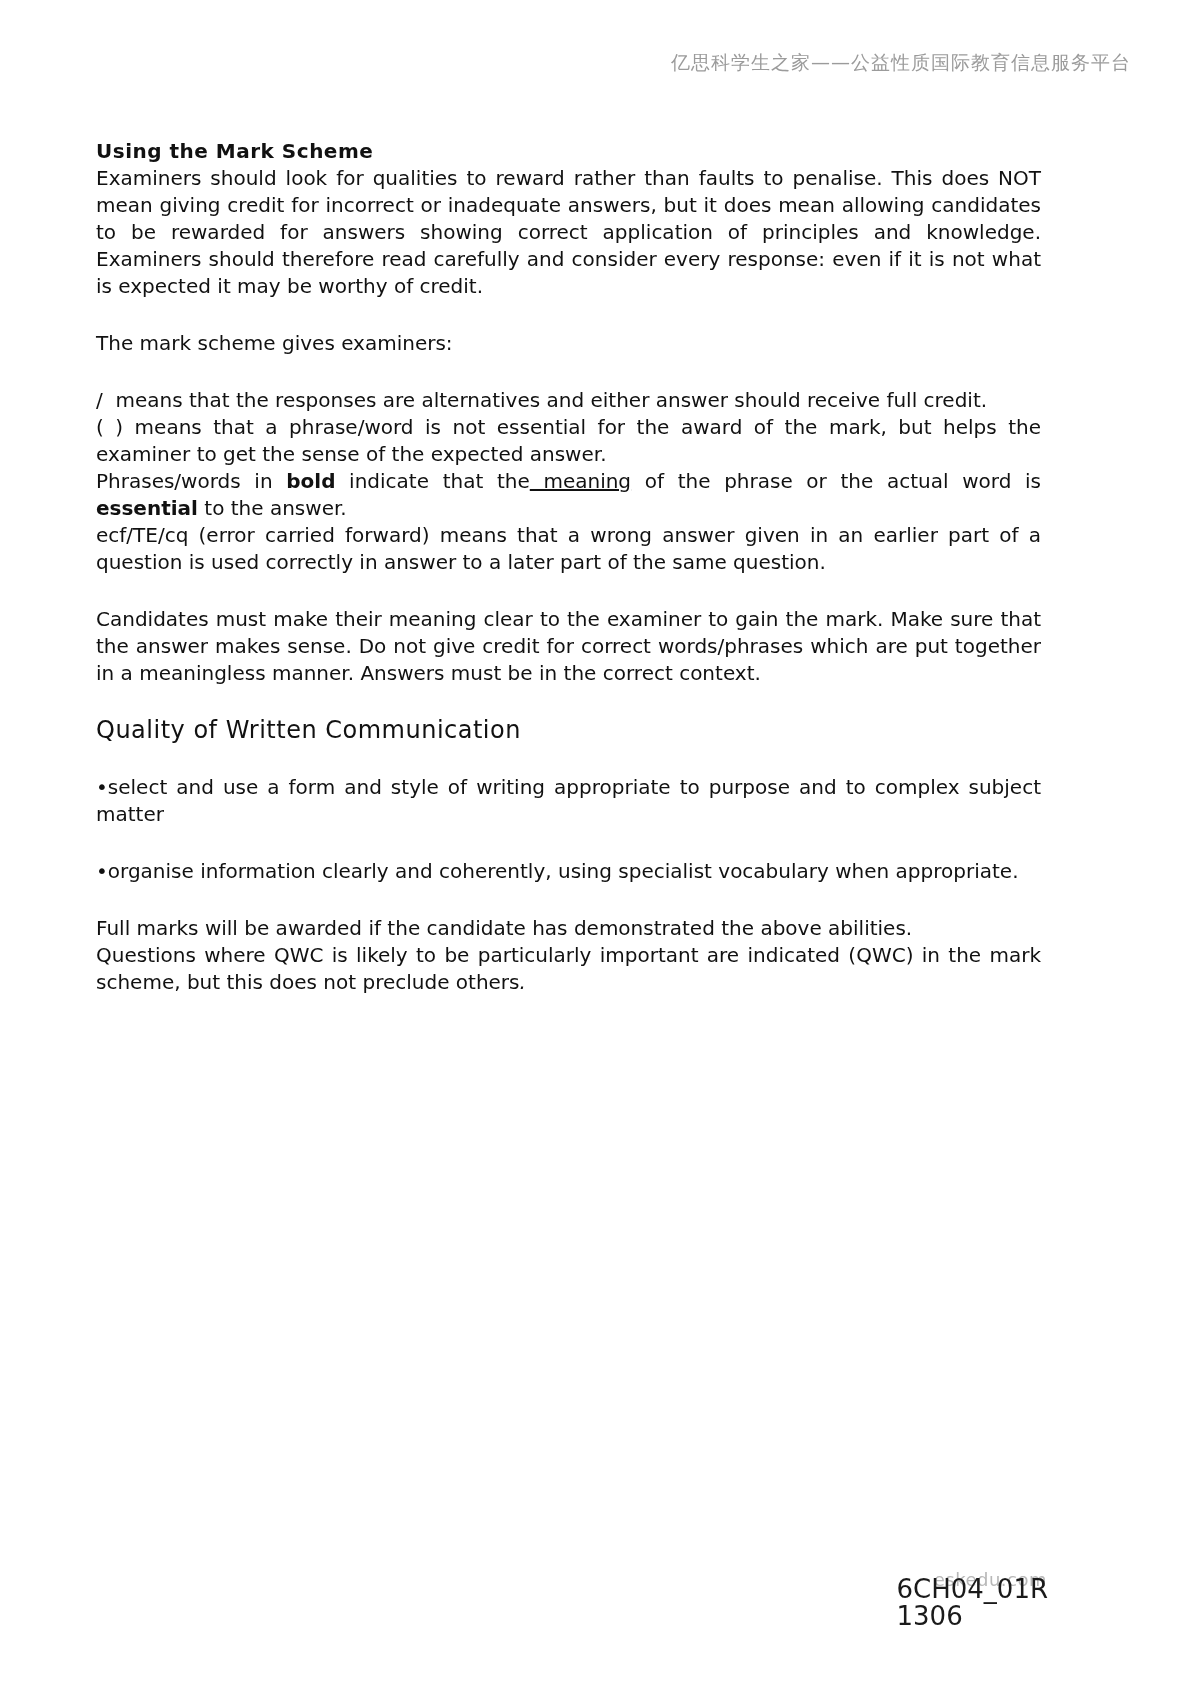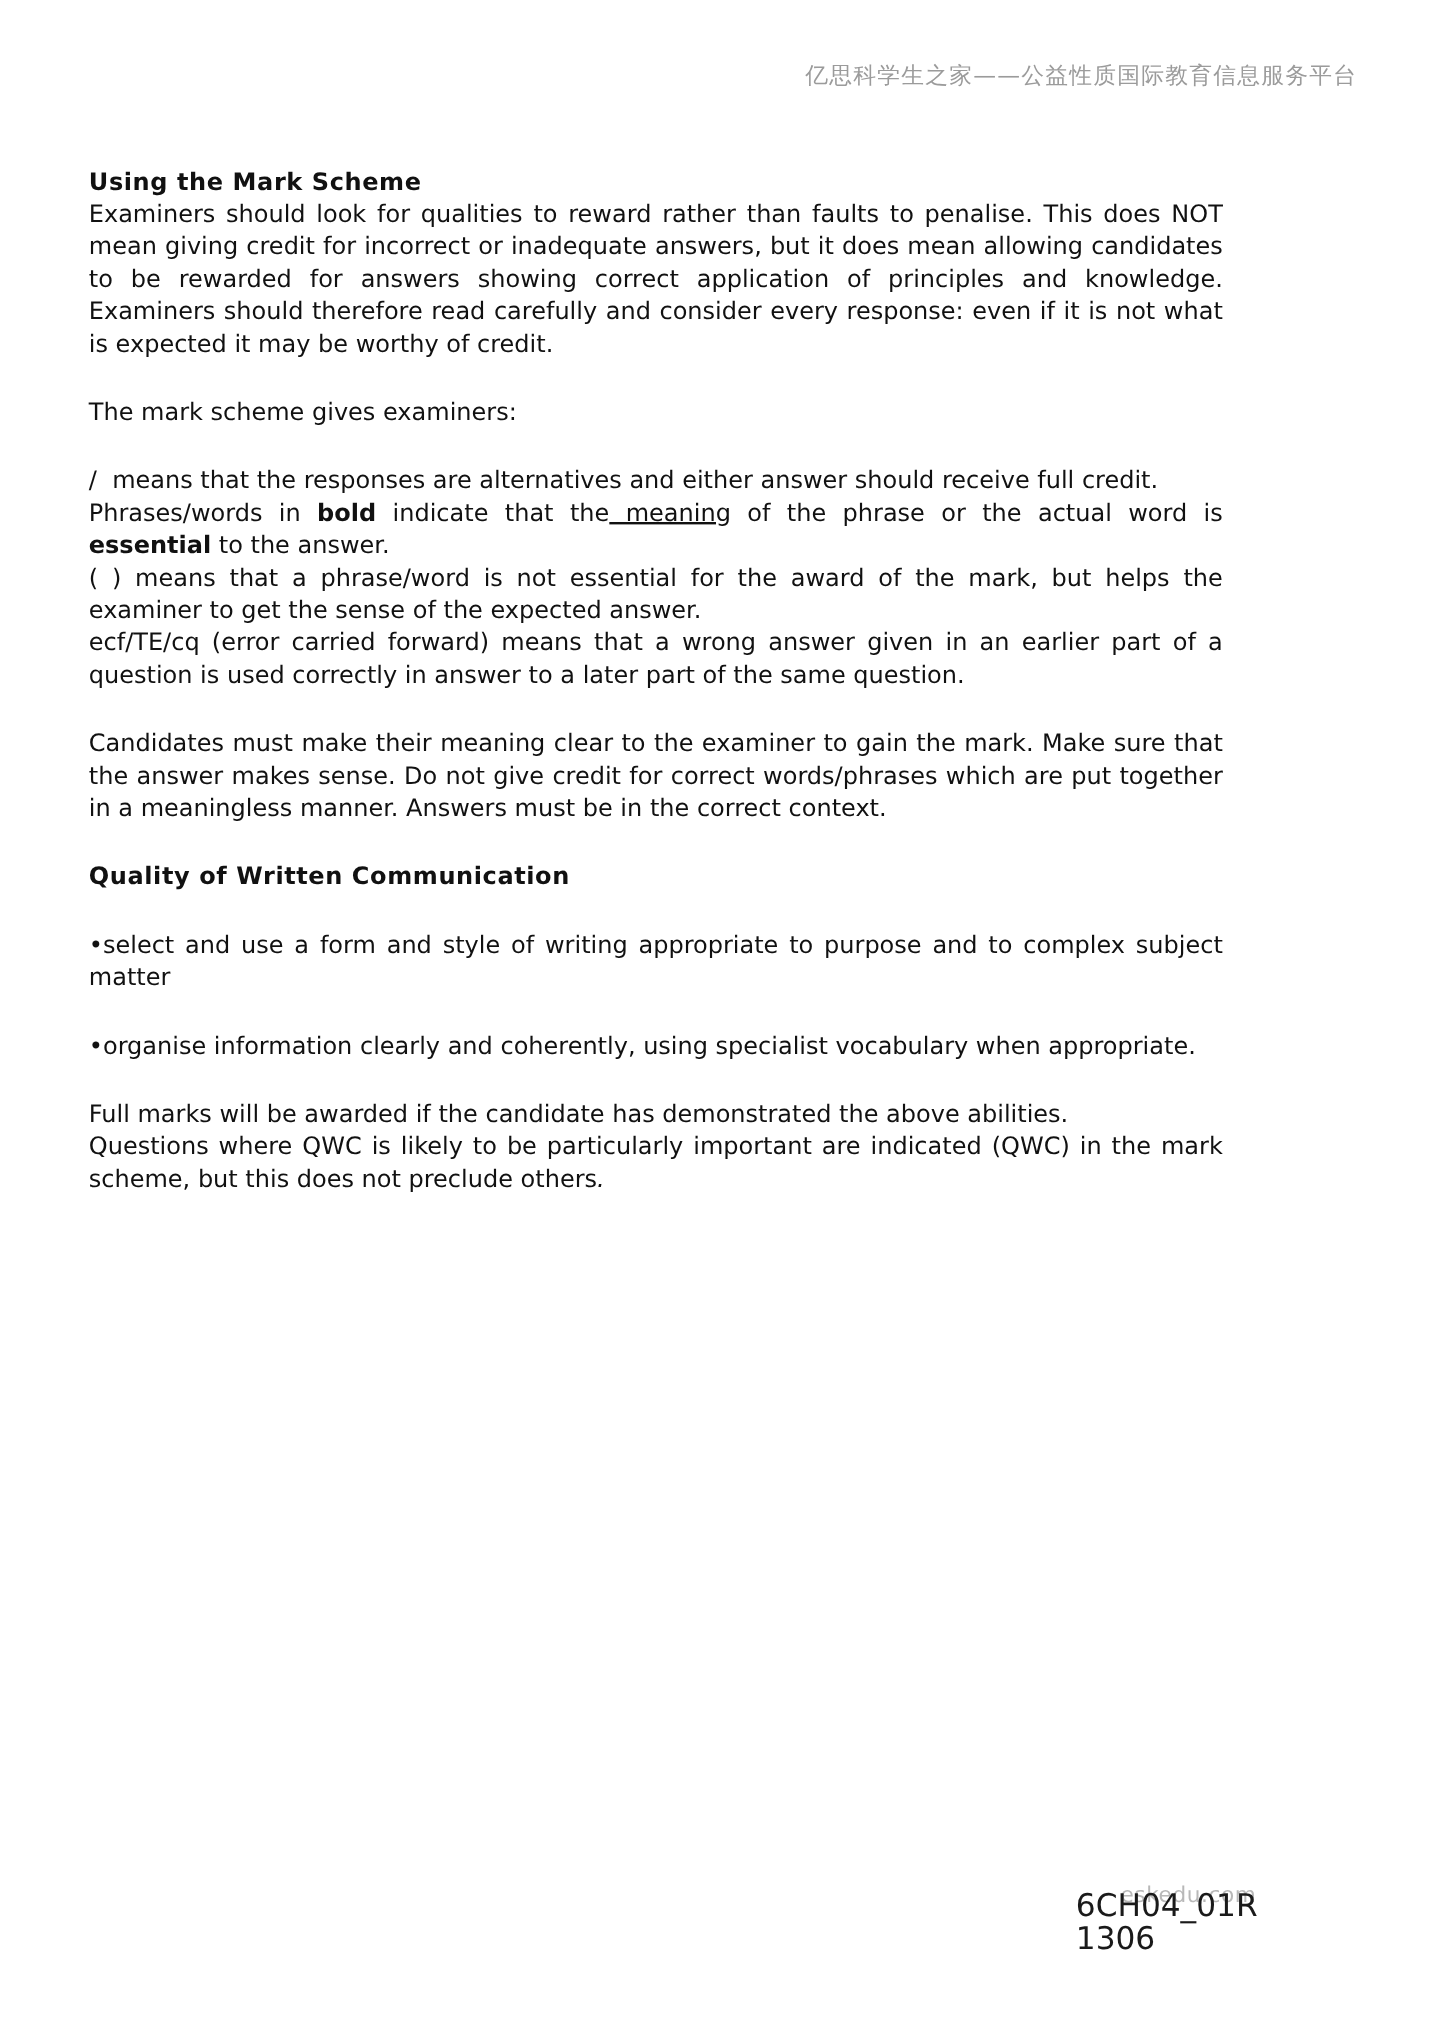--- a/index.html
+++ b/index.html
@@ -14,37 +14,37 @@
   }
   .header {
     padding-top: 50px;
     padding-right: 60px;
     text-align: right;
     font-size: 19px;
     color: #9b9b9b;
     letter-spacing: 1px;
   }
   .content {
-    padding-left: 74px;
+    padding-left: 96px;
     width: 945px;
     font-size: 20px;
     line-height: 27px;
   }
   h1.sec-title {
     margin: 62px 0 0 0;
     font-size: 20px;
     line-height: 27px;
     font-weight: bold;
     letter-spacing: 0.5px;
   }
   h2.sub-title {
     margin: 0;
-    font-size: 20px;
+    font-size: 24px;
     line-height: 27px;
-    font-weight: bold;
+    font-weight: normal;
     letter-spacing: 0.5px;
   }
   p { margin: 0; }
   .just { text-align: justify; }
   .gap { margin-top: 30px; }
   .gap-sm { }
   ul.plain {
     list-style: none;
     margin: 0;
     padding: 0;
@@ -87,22 +87,22 @@
     <h1 class="sec-title">Using the Mark Scheme</h1>
 
     <p class="just gap-sm">Examiners should look for qualities to reward rather than faults to penalise. This does NOT mean giving credit for incorrect or inadequate answers, but it does mean allowing candidates to be rewarded for answers showing correct application of principles and knowledge. Examiners should therefore read carefully and consider every response: even if it is not what is expected it may be worthy of credit.</p>
 
     <div class="gap">
       <p>The mark scheme gives examiners:</p>
     </div>
 
     <div class="gap">
       <p class="just">/&nbsp; means that the responses are alternatives and either answer should receive full credit.</p>
+      <p class="just">(&nbsp;) means that a phrase/word is not essential for the award of the mark, but helps the examiner to get the sense of the expected answer.</p>
       <p class="just"><span>Phrases/words in </span><b>bold</b><span> indicate that the</span><span class="ul"> meaning</span><span> of the phrase or the actual word is </span><b>essential</b><span> to the answer.</span></p>
-      <p class="just">(&nbsp;) means that a phrase/word is not essential for the award of the mark, but helps the examiner to get the sense of the expected answer.</p>
       <p class="just">ecf/TE/cq (error carried forward) means that a wrong answer given in an earlier part of a question is used correctly in answer to a later part of the same question.</p>
     </div>
 
     <p class="just gap">Candidates must make their meaning clear to the examiner to gain the mark. Make sure that the answer makes sense. Do not give credit for correct words/phrases which are put together in a meaningless manner. Answers must be in the correct context.</p>
 
     <div class="gap">
       <h2 class="sub-title">Quality of Written Communication</h2>
     </div>
 
     <p class="bullet just gap">select and use a form and style of writing appropriate to purpose and to complex subject matter</p>

